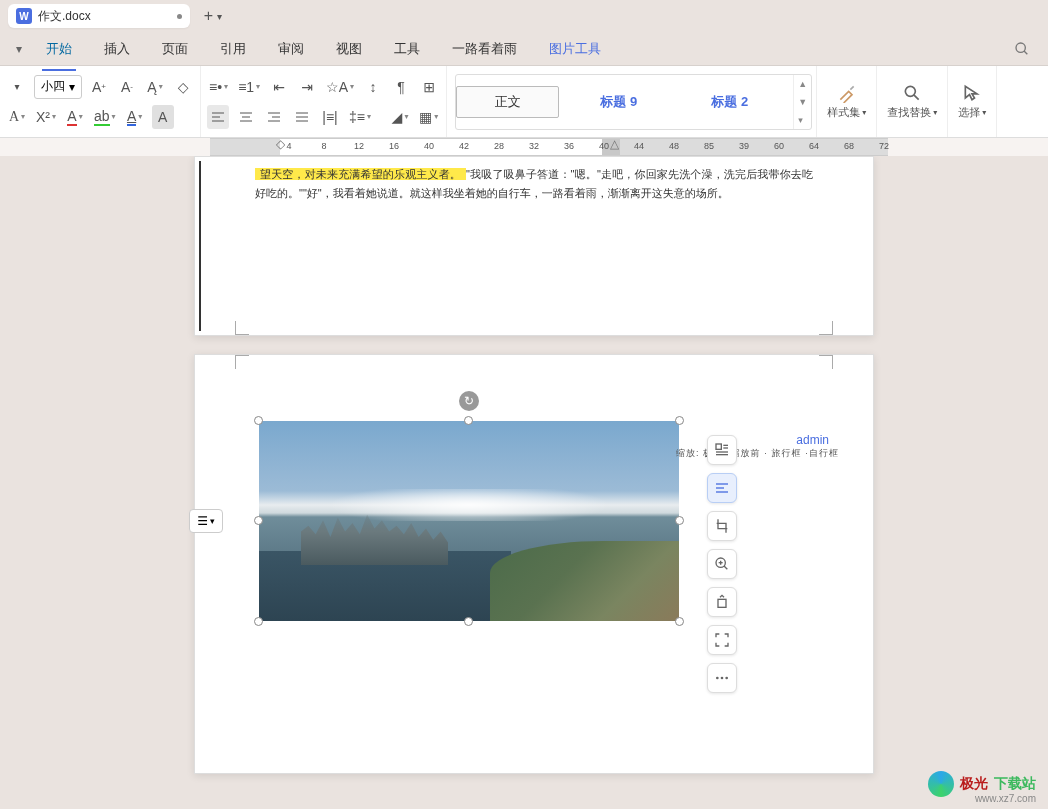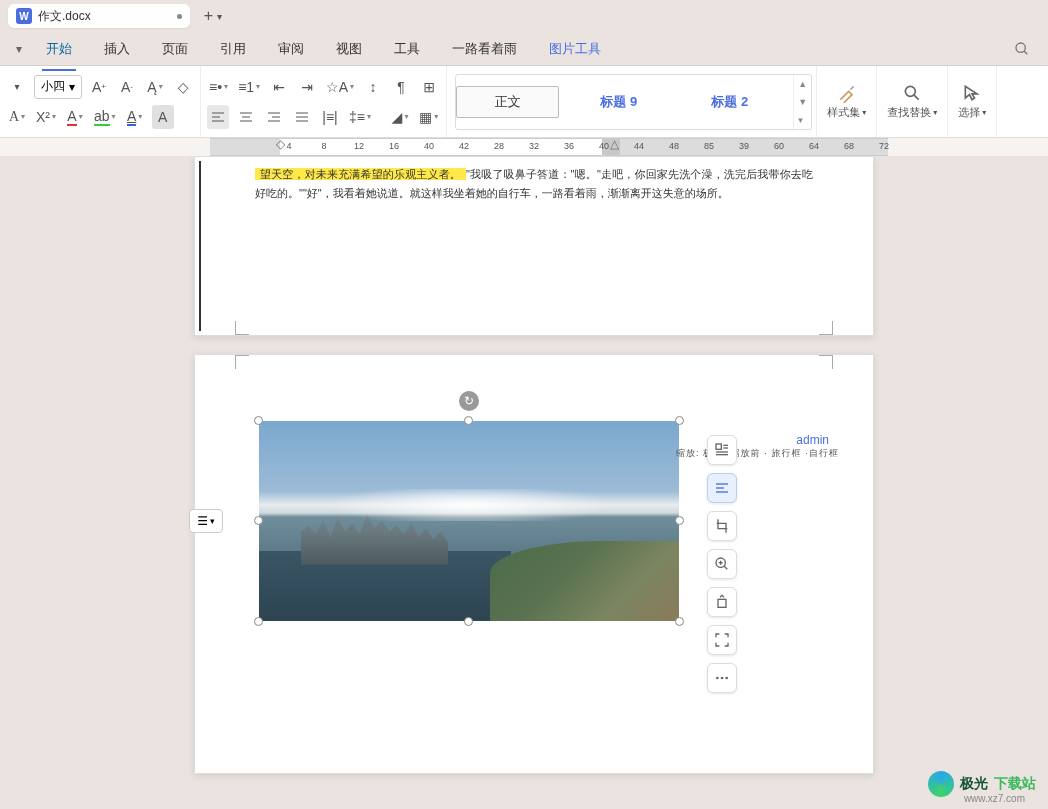--- a/index.html
+++ b/index.html
@@ -94,23 +94,23 @@
 .pictools { position: absolute; right: -58px; top: 14px; display: flex; flex-direction: column; gap: 8px; }
 .ptool { width: 30px; height: 30px; background: #fff; border: 1px solid #ddd; border-radius: 6px; box-shadow: 0 1px 3px rgba(0,0,0,0.1); display: flex; align-items: center; justify-content: center; font-size: 14px; color: #555; cursor: pointer; }
 .ptool.active { background: #e8effd; border-color: #b8cef5; }
 
 
 .wrapbtn { position: absolute; left: -70px; top: calc(50% - 12px); width: 34px; height: 24px; background: #fff; border: 1px solid #ccc; border-radius: 4px; display: flex; align-items: center; justify-content: center; font-size: 12px; gap: 2px; }
 
 
 .watermark { position: absolute; right: 12px; bottom: 12px; display: flex; align-items: center; gap: 6px; font-size: 14px; font-weight: bold; }
 .watermark .logo { width: 26px; height: 26px; border-radius: 50%; background: conic-gradient(#2aa8e8, #3dd26b, #2aa8e8); position: relative; }
-.watermark .txt1 { color: #14532d; }
+.watermark .txt1 { color: #b91c1c; }
 .watermark .txt2 { color: #3cb95e; }
-.watermark .url { position: absolute; right: 11px; top: 22px; font-size: 10px; color: #888; font-weight: normal; }
+.watermark .url { position: absolute; right: 0; top: 22px; font-size: 10px; color: #888; font-weight: normal; }
 
 svg { display: block; }
 </style>
 </head>
 <body>
 
 <div class="titlebar">
   <div class="tab">
     <div class="wicon">W</div>
     <span class="fname">作文.docx</span>

